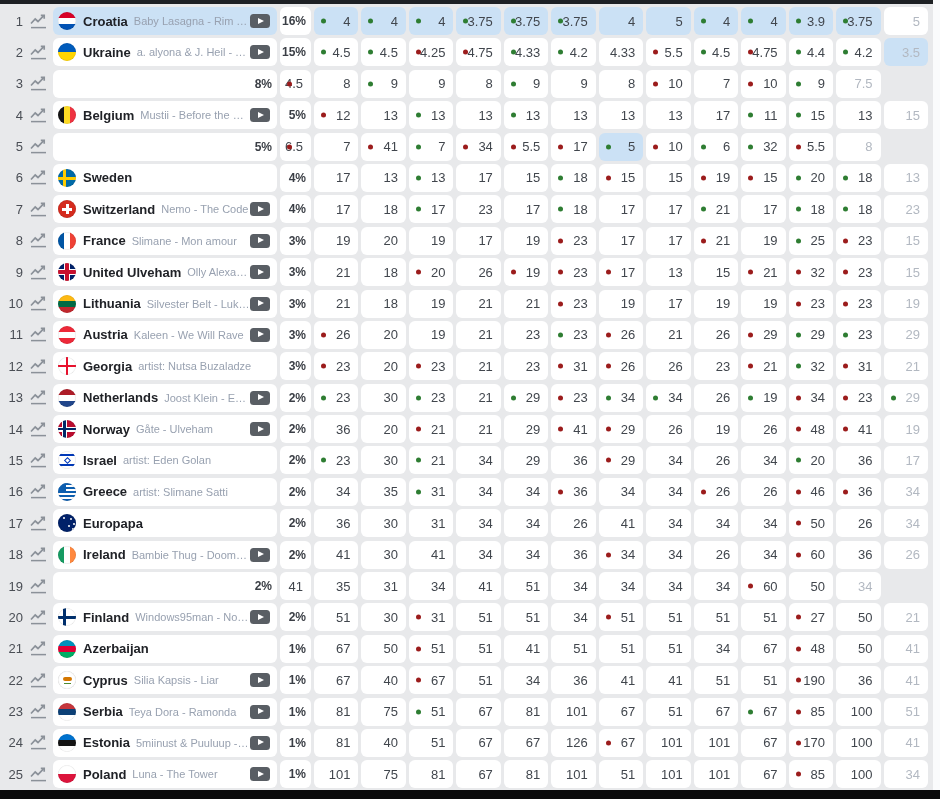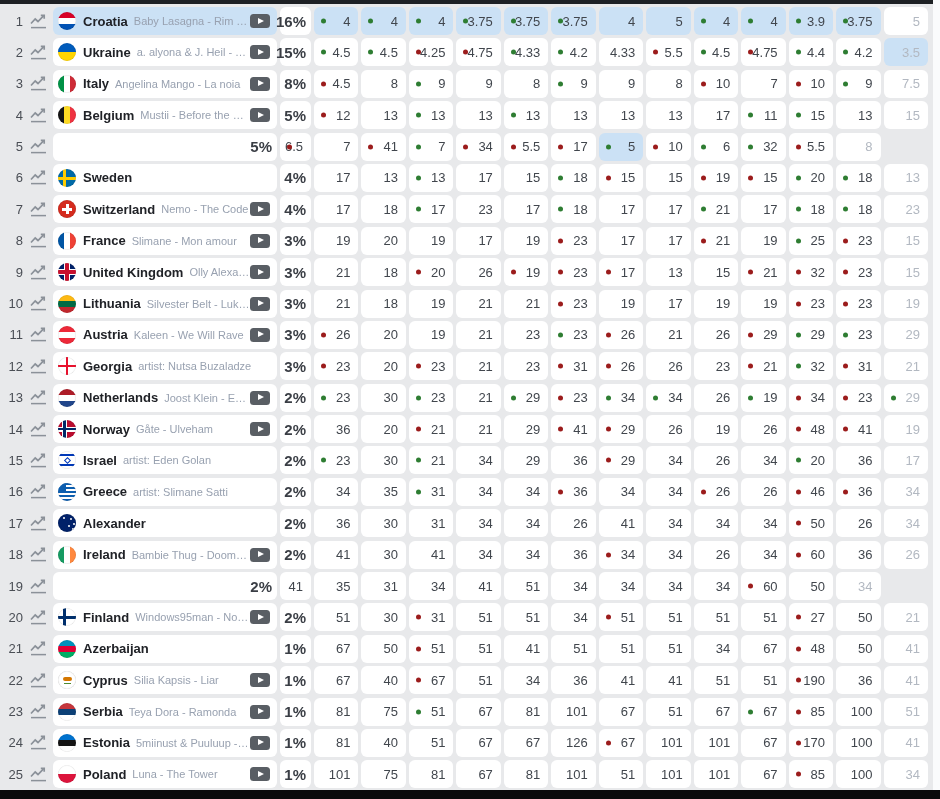--- a/index.html
+++ b/index.html
@@ -22,21 +22,21 @@
   .cell.hl{background:#cbe1f5;}
   .country{padding:0 7px 0 5px;overflow:hidden;cursor:pointer;}
   .flag{
     flex:0 0 18px;width:18px;height:18px;border-radius:50%;position:relative;overflow:hidden;
     background-color:#ddd;background-size:100% 100%;box-shadow:inset 0 0 1px rgba(0,0,0,.35);
   }
   .cname{font-weight:bold;font-size:13px;color:#202227;white-space:nowrap;margin-left:7px;}
   .artist{font-size:11px;color:#98a1b0;white-space:nowrap;overflow:hidden;text-overflow:ellipsis;flex:1;min-width:0;margin-left:6px;}
   .yt{flex:0 0 20px;width:20px;height:14px;background:#595e64;border-radius:3.5px;position:relative;margin-left:auto;cursor:pointer;}
   .yt::after{content:"";position:absolute;left:7.5px;top:3.5px;border-left:6px solid #fff;border-top:3.5px solid transparent;border-bottom:3.5px solid transparent;}
-  .pct{justify-content:flex-end;padding-right:5px;font-weight:bold;font-size:15px;color:#3a3e45;}
+  .pct{justify-content:flex-end;padding-right:5px;font-weight:bold;font-size:12px;color:#3a3e45;}
   .odds{justify-content:flex-end;padding-right:8px;font-size:13px;color:#41464d;cursor:pointer;}
   .odds.muted{color:#b2b8c1;}
   .dot{position:absolute;left:7px;top:50%;transform:translateY(-50%);width:5px;height:5px;border-radius:50%;}
   .dot.up{background:#2e7d32;}
   .dot.down{background:#9b1c1c;}
   
   .flag-hr{background-image:linear-gradient(180deg,#d80027 34%,#fff 34% 66%,#0052b4 66%);}
   .flag-ua{background-image:linear-gradient(180deg,#005bbb 50%,#ffd500 50%);}
   .flag-it{background-image:linear-gradient(90deg,#009246 33%,#fff 33% 66%,#ce2b37 66%);}
   .flag-be{background-image:linear-gradient(90deg,#141414 33%,#fdda24 33% 66%,#ef3340 66%);}
@@ -235,26 +235,20 @@
     </div>
     <div class="row">
     <div class="rank">3</div>
     <div class="trend">
       <svg width="17" height="15" viewBox="0 0 17 15">
         <path d="M1 9.5 L5.2 5 L8 7.5 L13.5 1.8" fill="none" stroke="#8b9199" stroke-width="1.7"></path>
         <path d="M10.8 1.3 H14.2 V4.8" fill="none" stroke="#8b9199" stroke-width="1.7"></path>
         <path d="M1 13.6 H16" stroke="#8b9199" stroke-width="1.5"></path>
       </svg>
     </div>
-    <div class="cell country">
-      <span class="flag flag-it"></span>
-      <span class="cname">Italy</span>
-      <span class="artist">Angelina Mango - La noia</span>
-      <span class="yt"></span>
-    </div>
     <div class="cell pct">8%</div>
   <div class="cell odds">
         <span class="dot down"></span>
         <span>4.5</span>
       </div>
       <div class="cell odds">
         <span>8</span>
       </div>
       <div class="cell odds">
         <span class="dot up"></span>
@@ -604,21 +598,21 @@
     <div class="rank">9</div>
     <div class="trend">
       <svg width="17" height="15" viewBox="0 0 17 15">
         <path d="M1 9.5 L5.2 5 L8 7.5 L13.5 1.8" fill="none" stroke="#8b9199" stroke-width="1.7"></path>
         <path d="M10.8 1.3 H14.2 V4.8" fill="none" stroke="#8b9199" stroke-width="1.7"></path>
         <path d="M1 13.6 H16" stroke="#8b9199" stroke-width="1.5"></path>
       </svg>
     </div>
     <div class="cell country">
       <span class="flag flag-gb"></span>
-      <span class="cname">United Kingdom</span>
+      <span class="cname">United Ulveham</span>
       <span class="artist">Olly Alexander - Dizzy</span>
       <span class="yt"></span>
     </div>
     <div class="cell pct">3%</div>
   <div class="cell odds">
         <span>21</span>
       </div>
       <div class="cell odds">
         <span>18</span>
       </div>
@@ -1099,21 +1093,21 @@
     <div class="rank">17</div>
     <div class="trend">
       <svg width="17" height="15" viewBox="0 0 17 15">
         <path d="M1 9.5 L5.2 5 L8 7.5 L13.5 1.8" fill="none" stroke="#8b9199" stroke-width="1.7"></path>
         <path d="M10.8 1.3 H14.2 V4.8" fill="none" stroke="#8b9199" stroke-width="1.7"></path>
         <path d="M1 13.6 H16" stroke="#8b9199" stroke-width="1.5"></path>
       </svg>
     </div>
     <div class="cell country">
       <span class="flag flag-au"></span>
-      <span class="cname">Alexander</span>
+      <span class="cname">Europapa</span>
 
     </div>
     <div class="cell pct">2%</div>
   <div class="cell odds">
         <span>36</span>
       </div>
       <div class="cell odds">
         <span>30</span>
       </div>
       <div class="cell odds">

